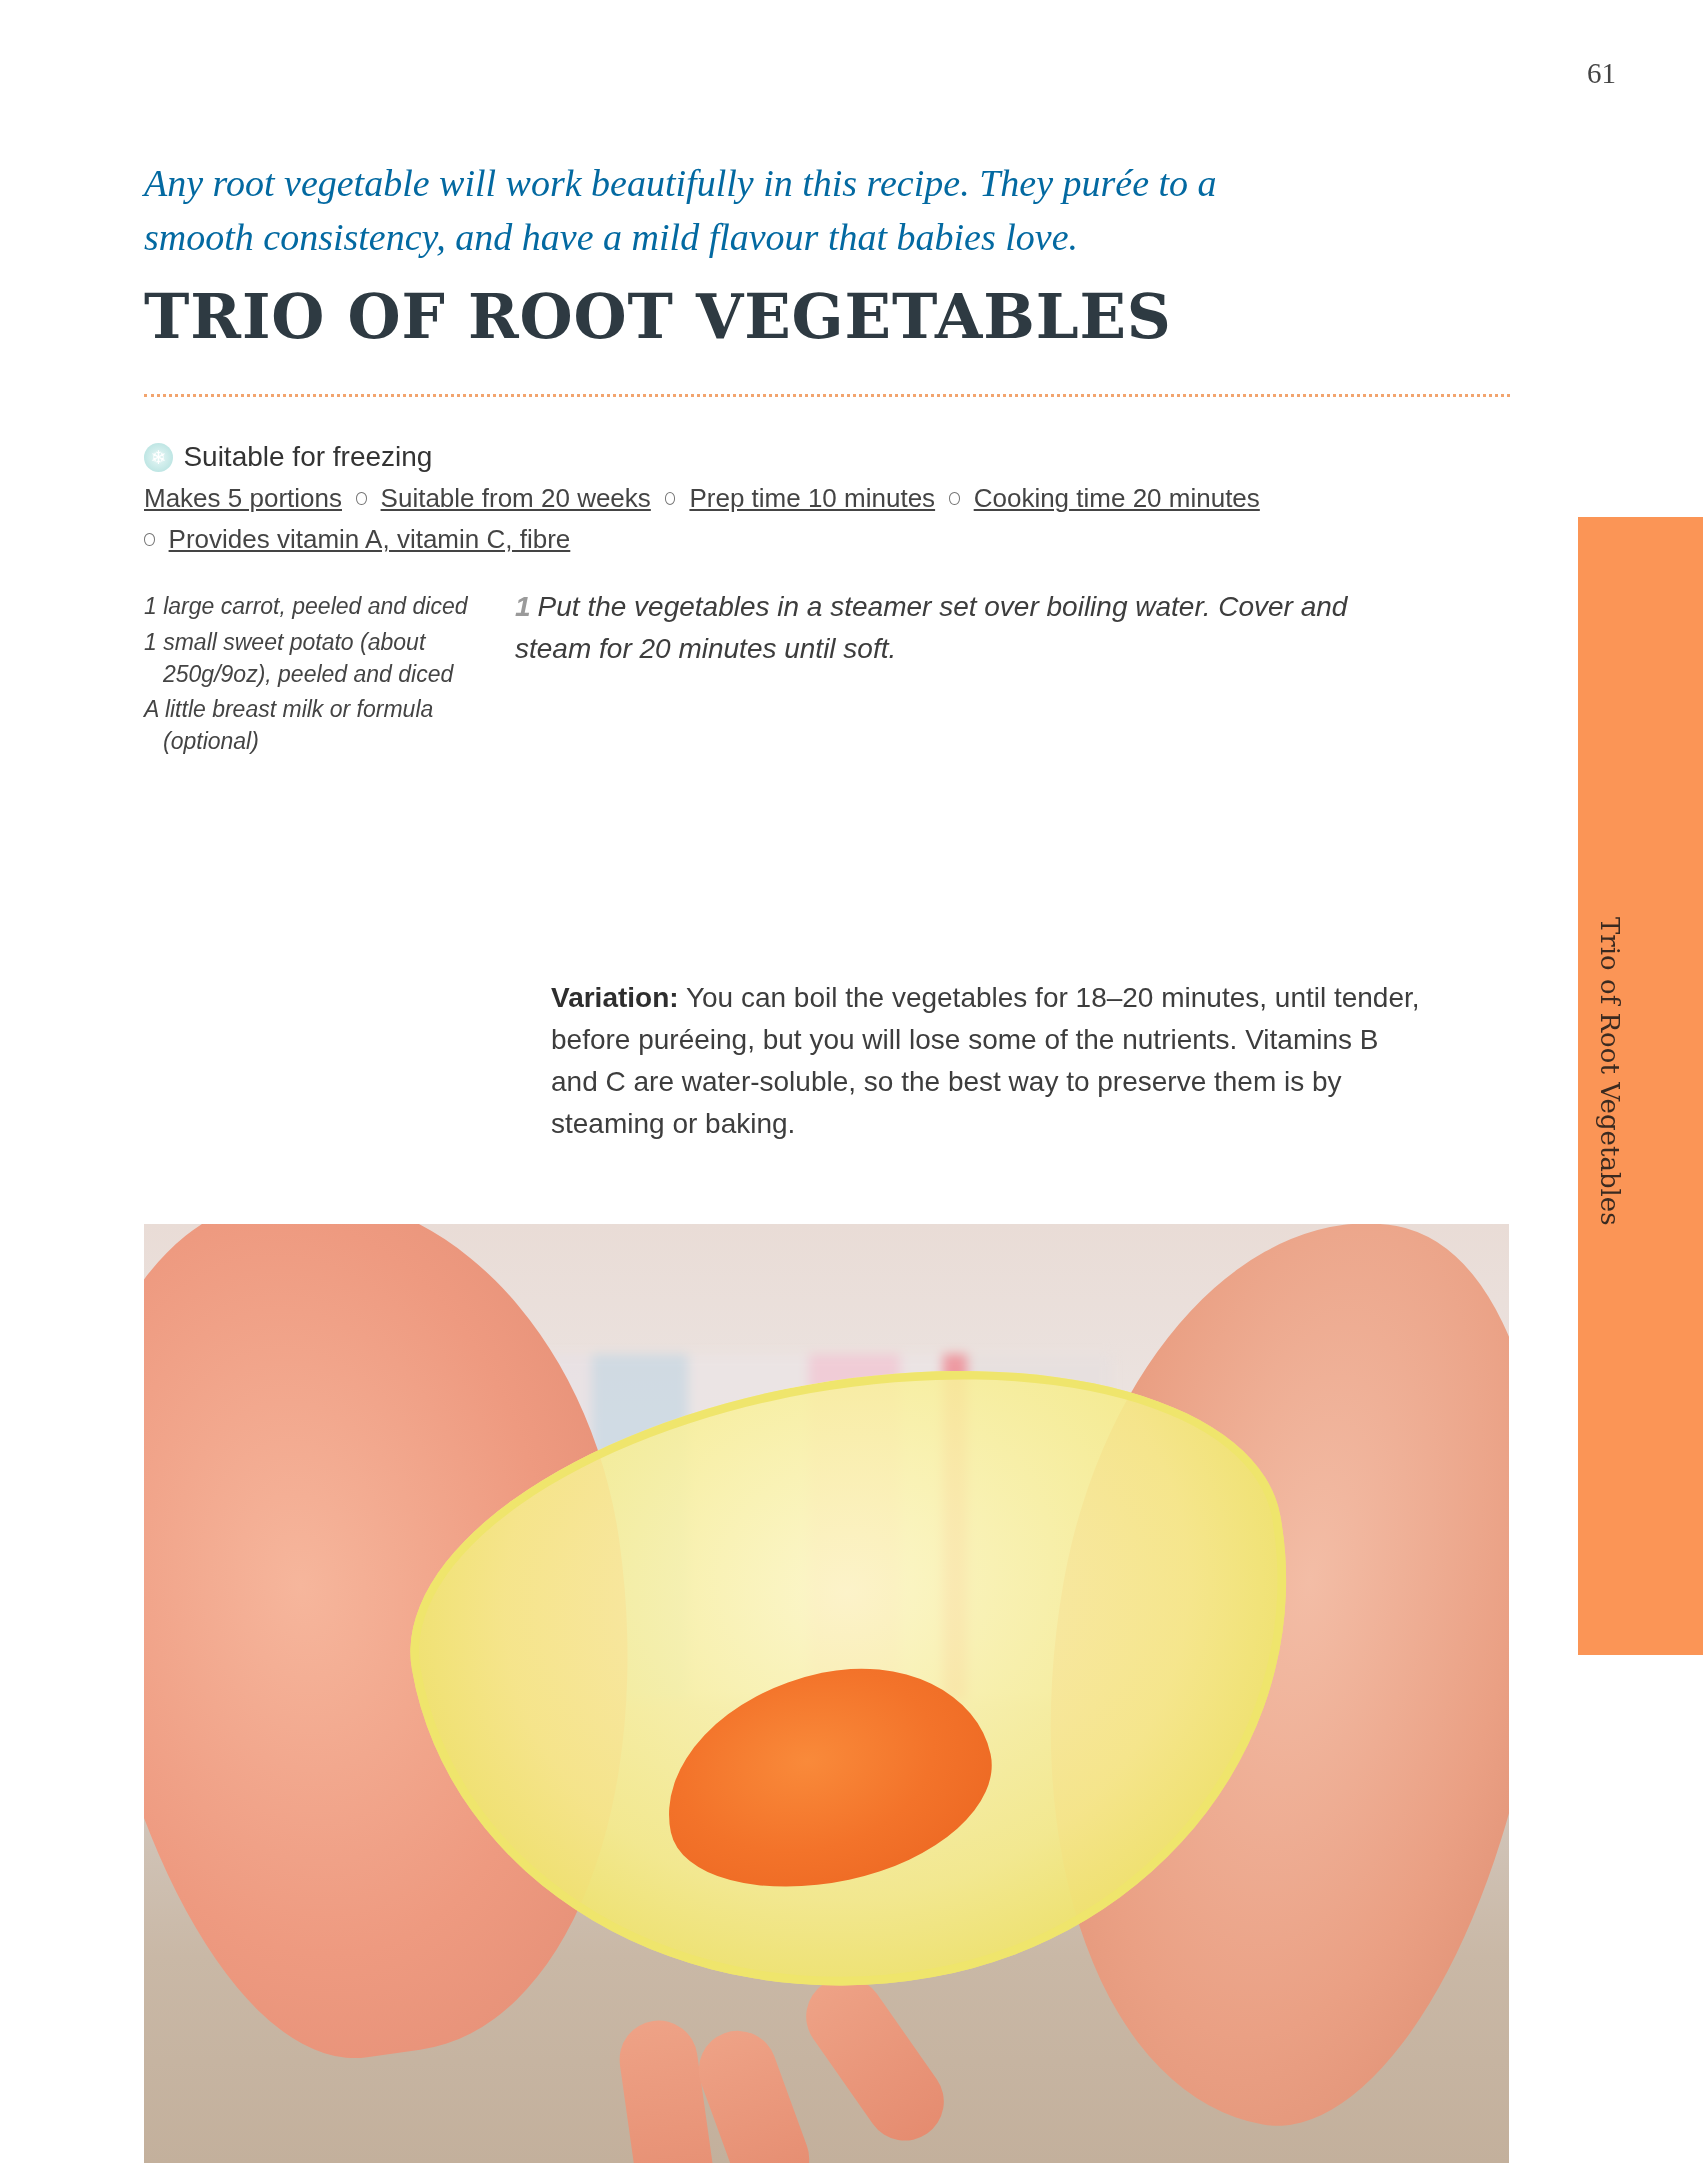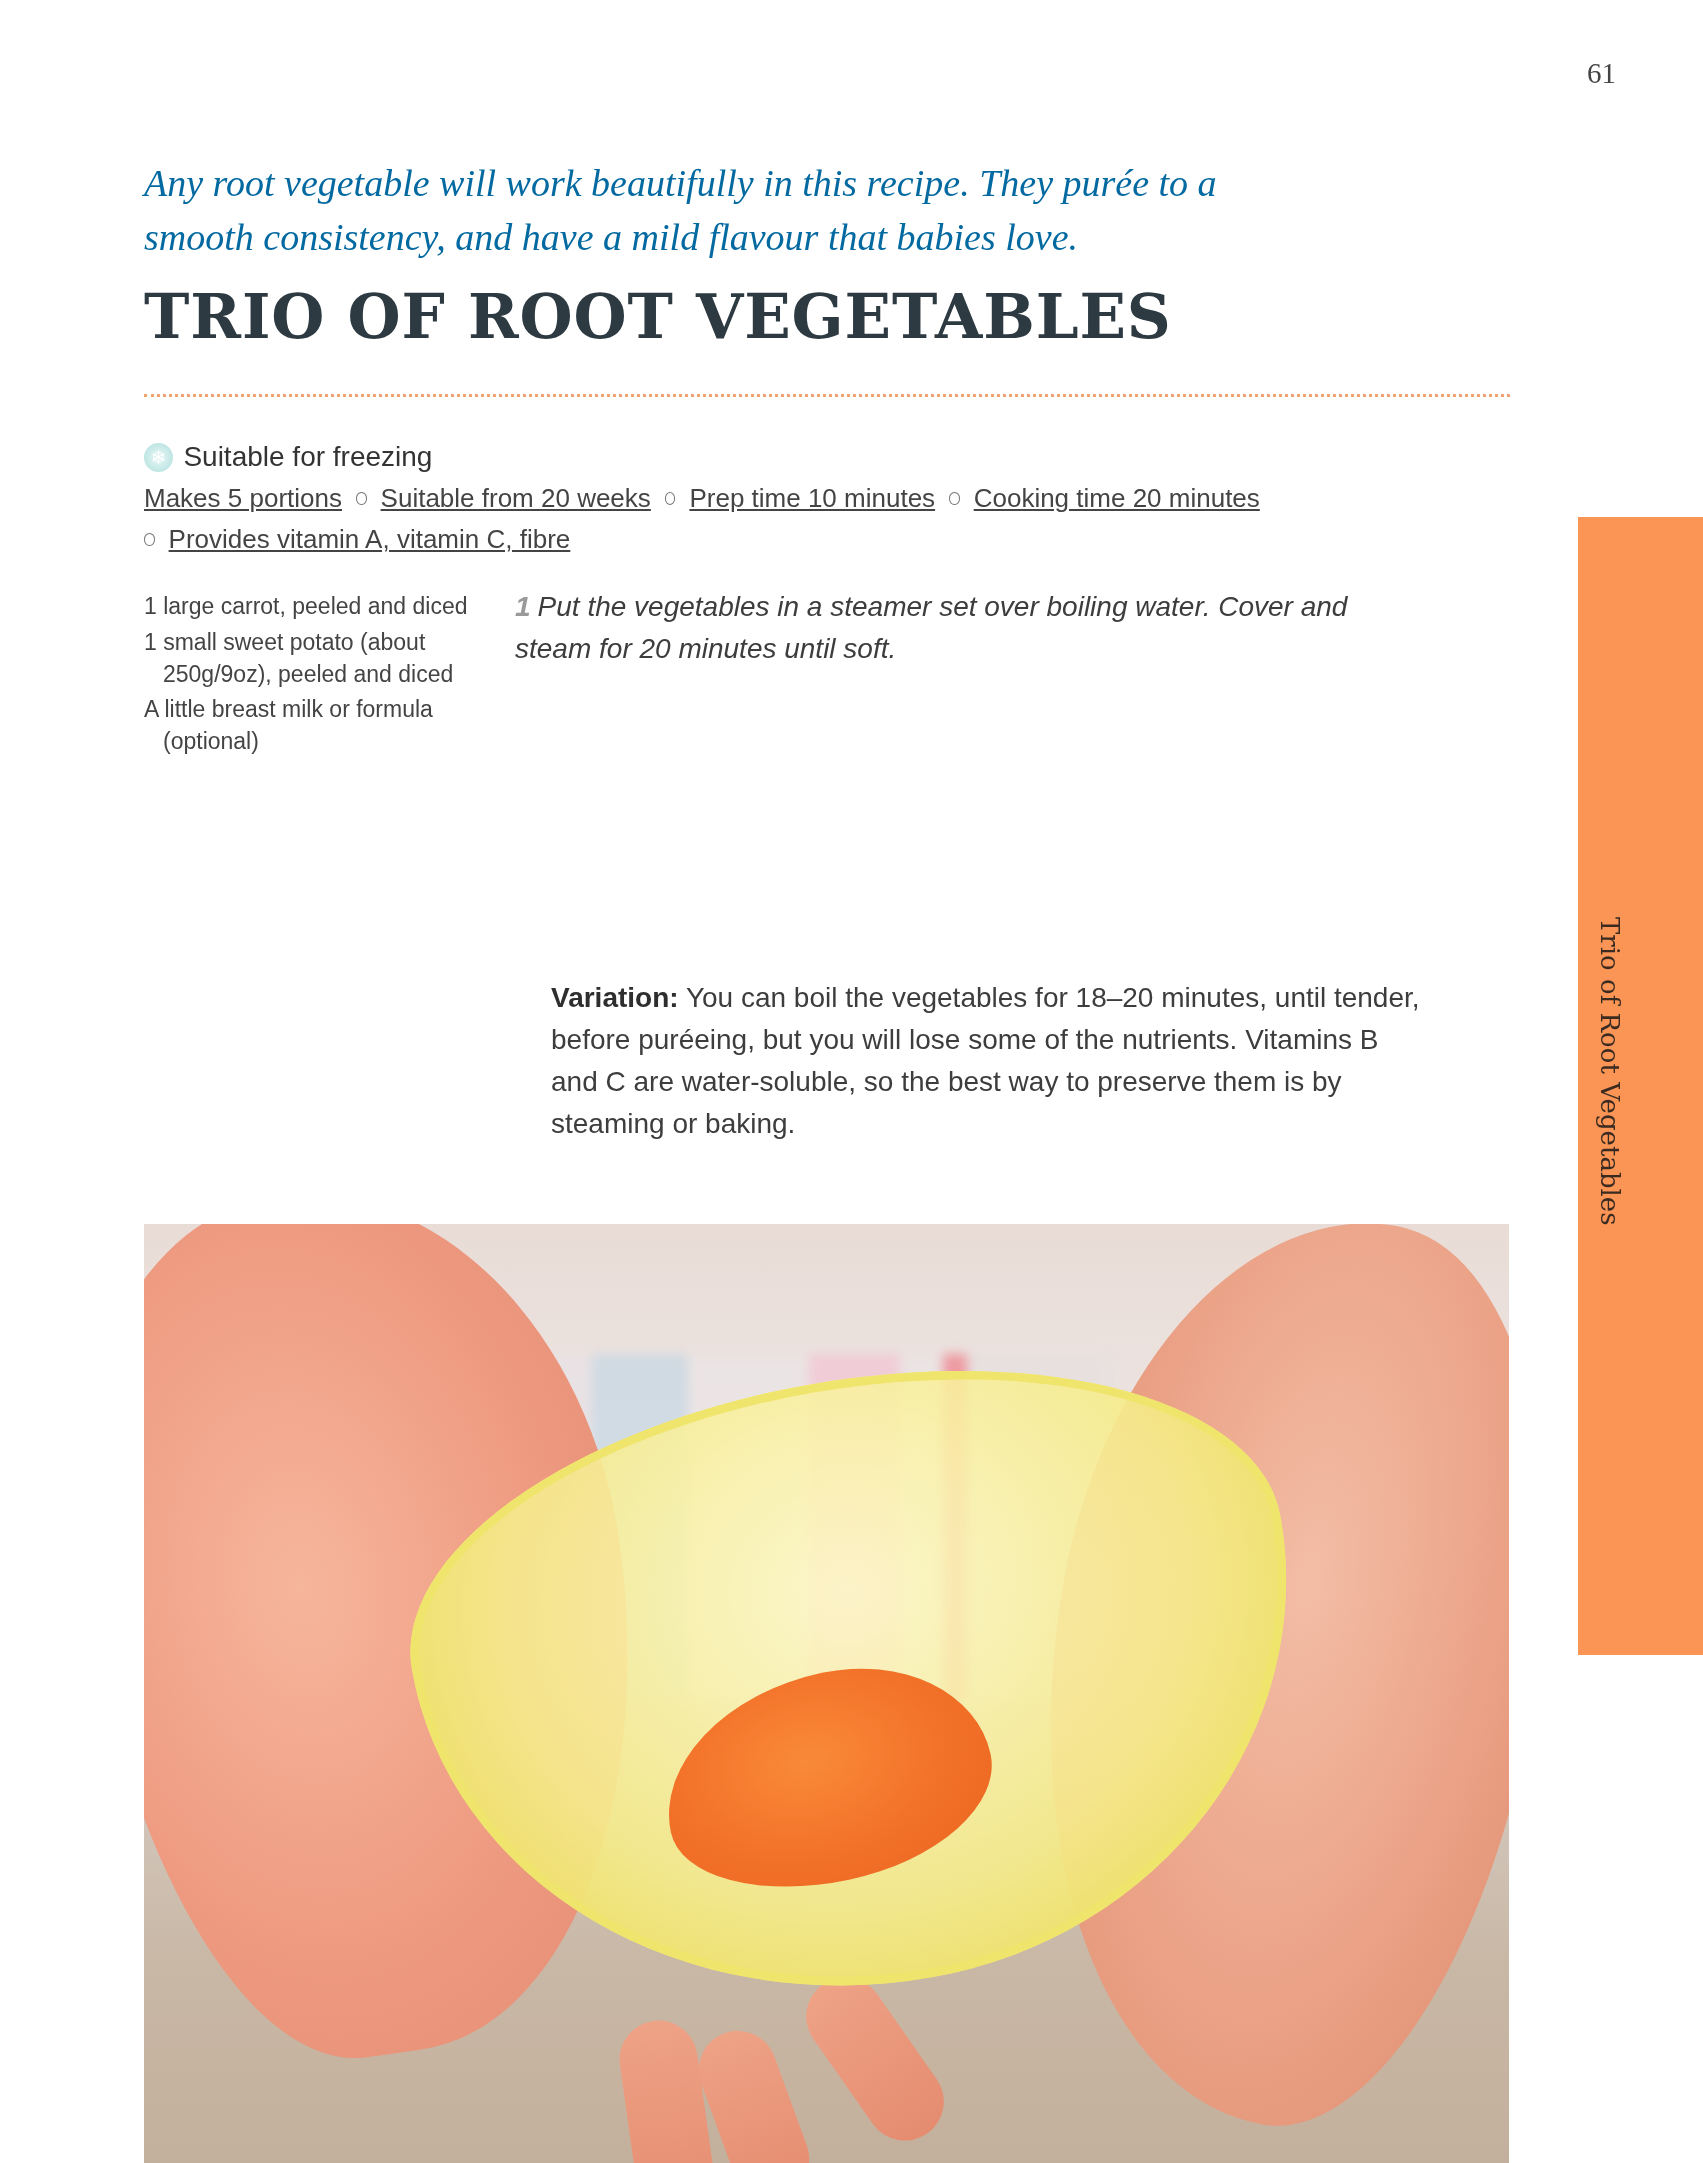--- a/index.html
+++ b/index.html
@@ -39,21 +39,21 @@
   }
   .meta {
     position: absolute; left: 144px; top: 478px; width: 1228px;
     font-size: 26px; line-height: 41px; color: #444; text-decoration: underline;
   }
   .meta .sep { display: inline-block; width: 8.6px; height: 10.4px; border: 1.7px solid #777; border-radius: 50%; margin: 0 14px 3.5px 14px; vertical-align: middle; }
   .meta .sep.first { margin-left: 0; }
   .ingredients {
     position: absolute; left: 144px; top: 590px; width: 329px;
     margin: 0; padding: 0; list-style: none;
-    font-size: 23px; line-height: 32px; color: #444;
+    font-size: 23px; line-height: 32px; color: #444; font-style: italic;
   }
   .ingredients li { padding-left: 19px; text-indent: -19px; margin-bottom: 3.5px; }
   .steps {
     position: absolute; left: 515px; top: 586px; width: 908px;
     font-size: 28px; line-height: 42px; color: #3d3d3d;
   }
   .step { margin: 0 0 14.7px 0; font-style: italic; }
   .step-num {
     color: #9a9a9a; font-weight: bold; margin-right: 7px;
   }

